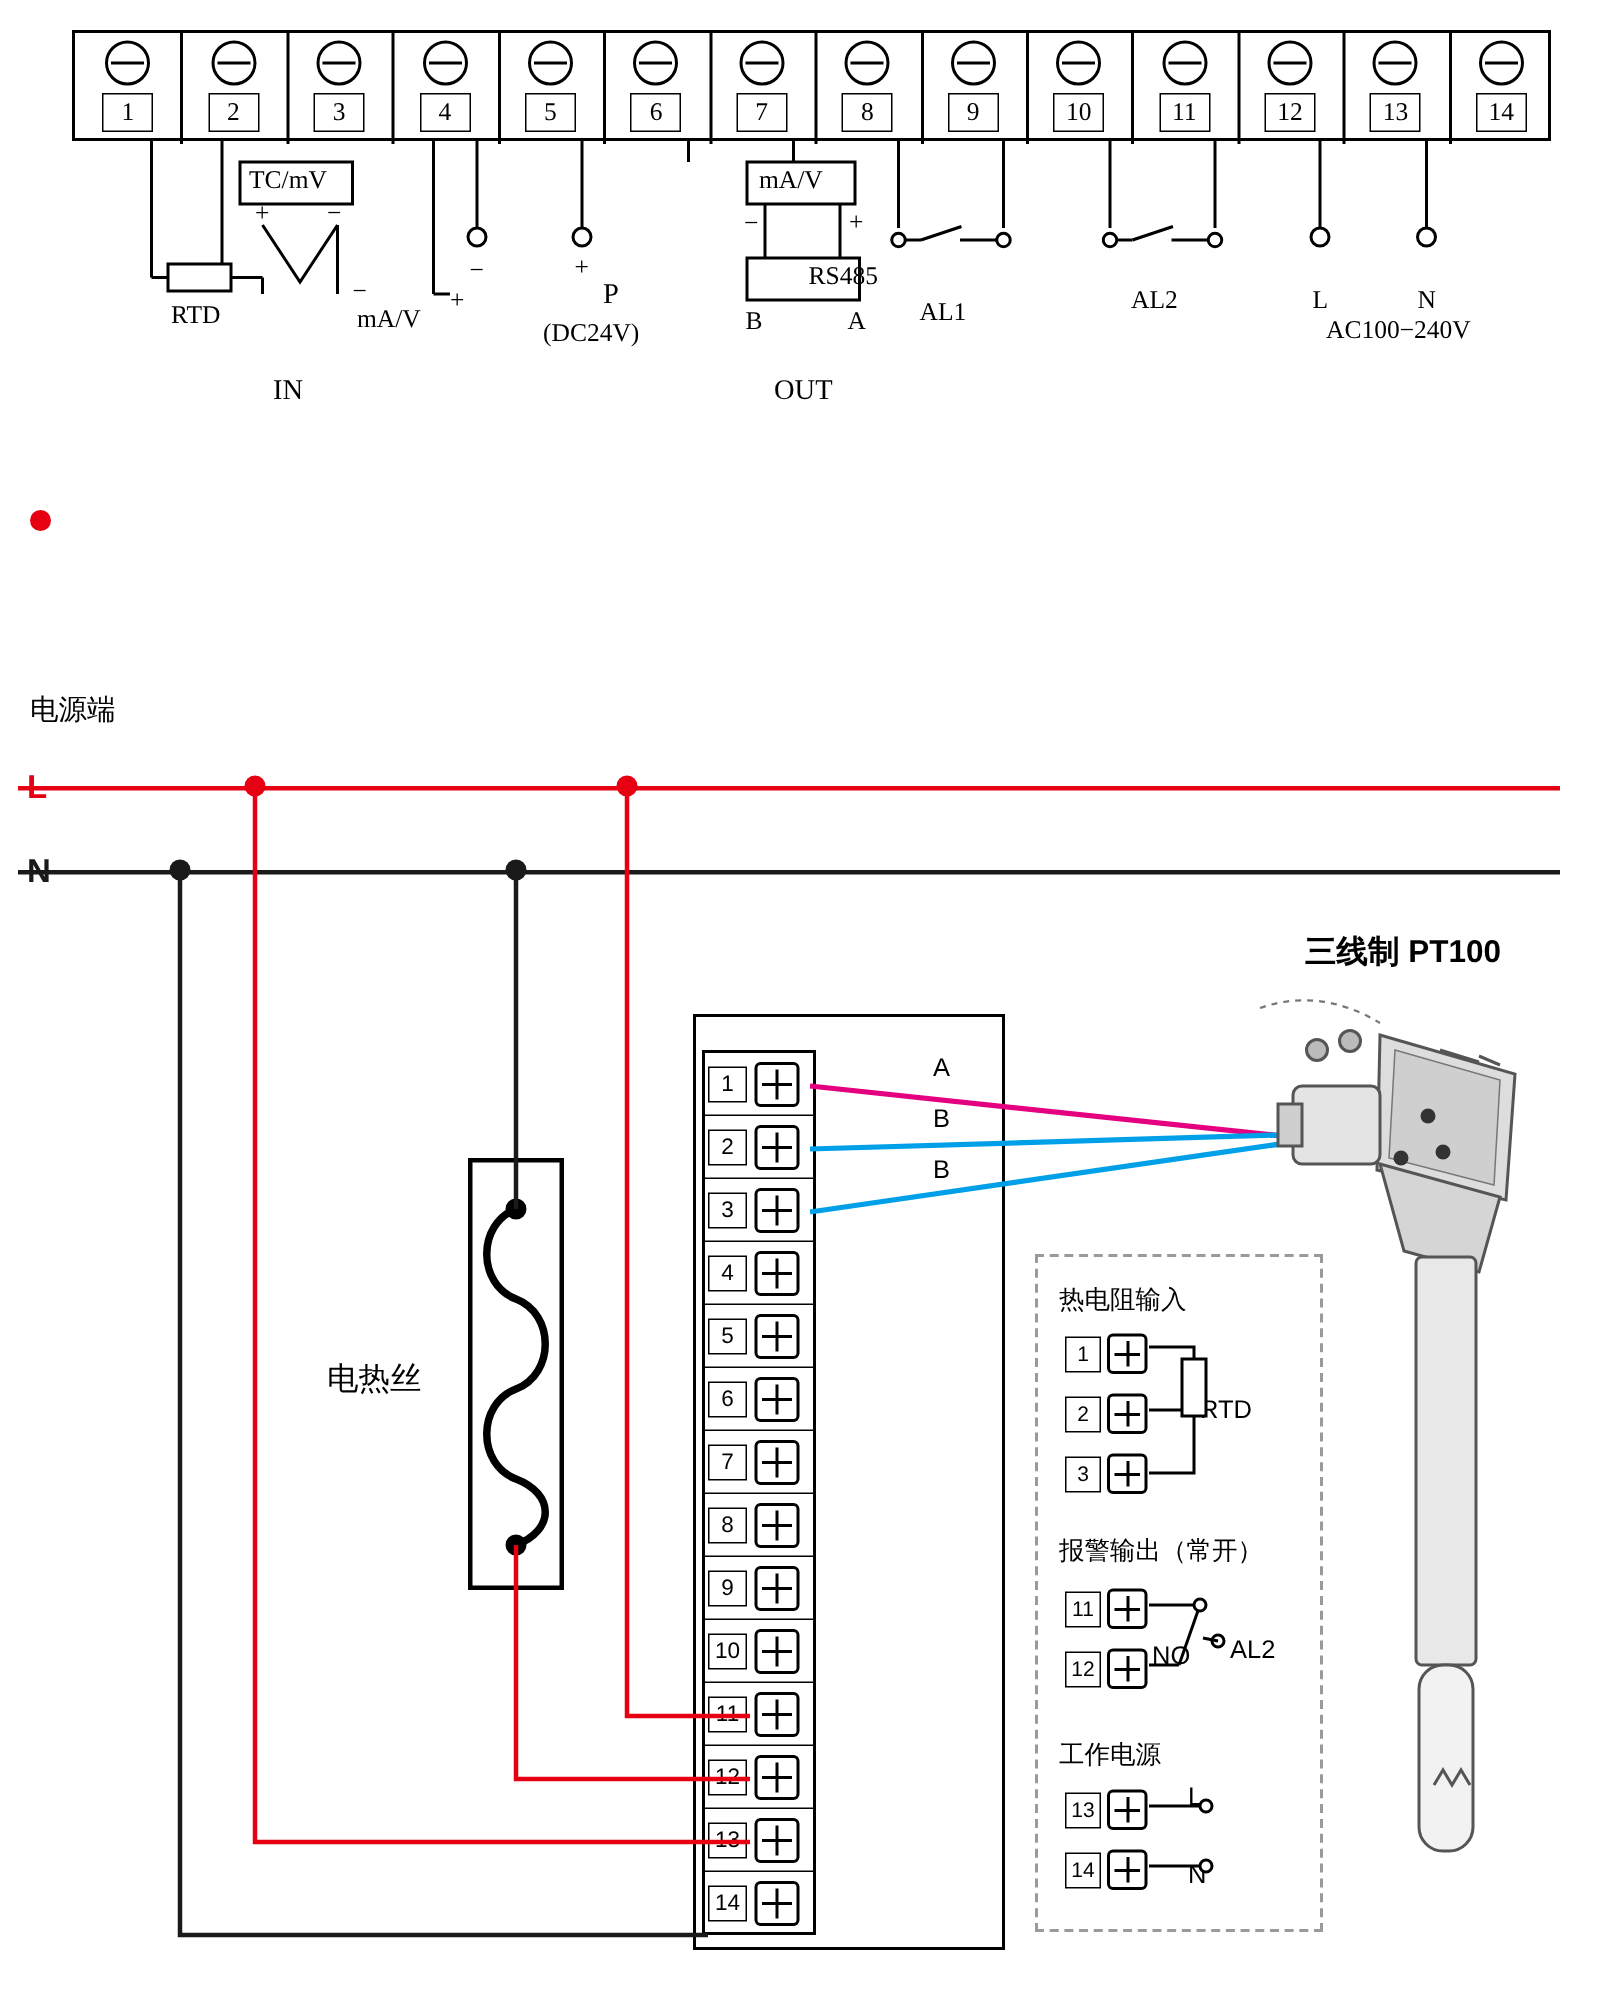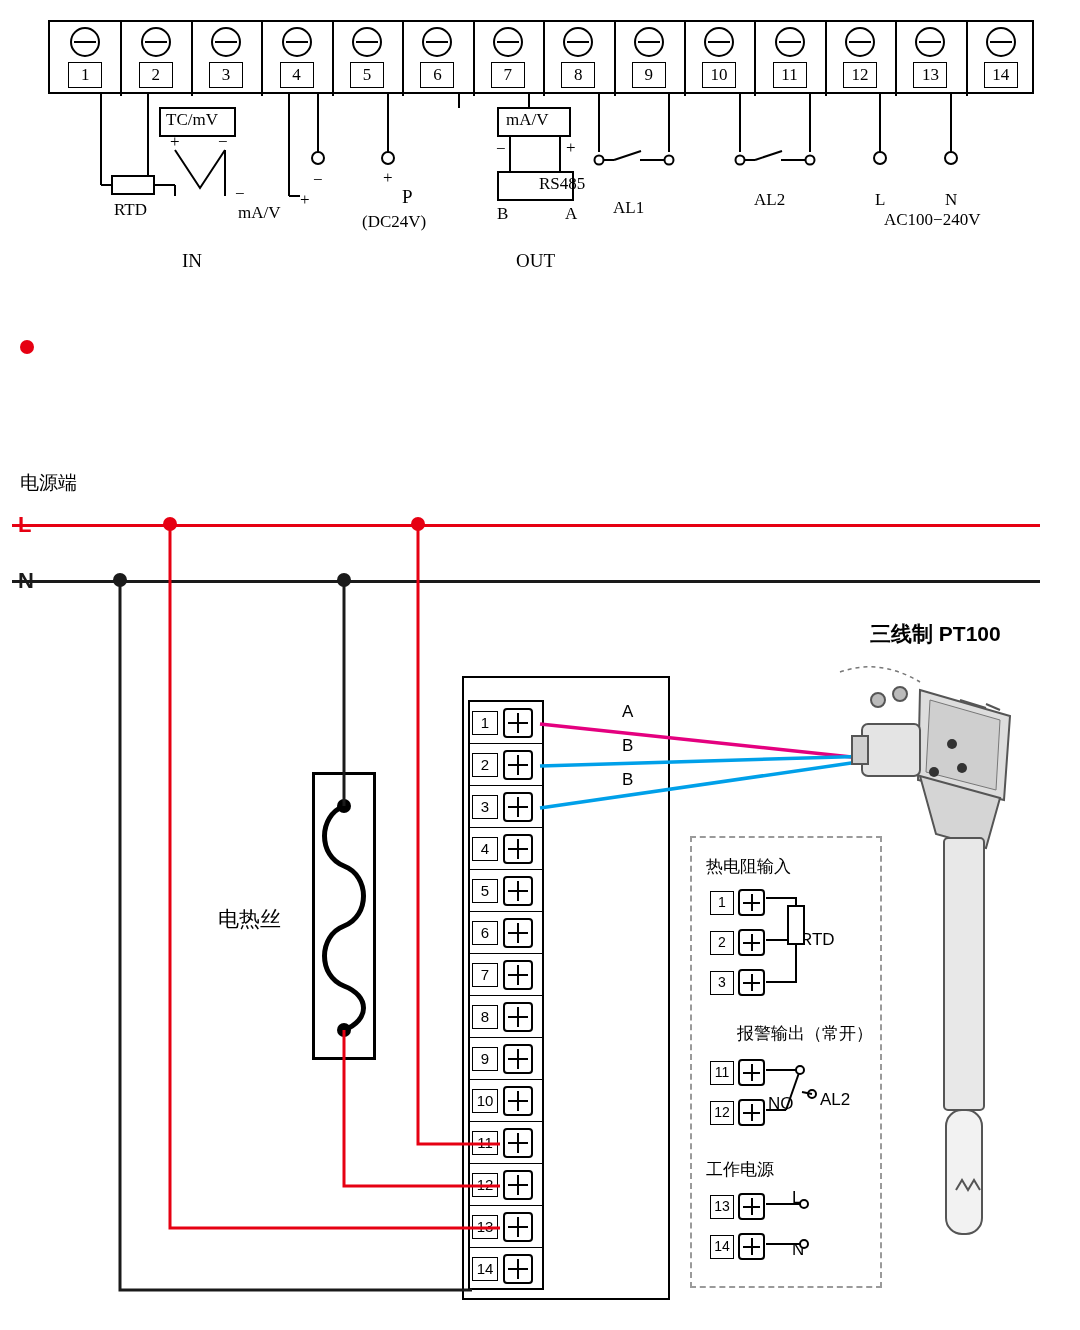--- a/index.html
+++ b/index.html
@@ -19,21 +19,21 @@
   .lbl{position:absolute;font-family:"Liberation Serif",serif;font-size:17px;color:#000;white-space:nowrap;}
   .lbl.small{font-size:17px;}
   .lbl.big{font-size:19px;}
 
   
   #bullet{left:20px;top:340px;width:14px;height:14px;border-radius:50%;background:#e60012;}
   #heading{left:48px;top:330px;font-size:27px;font-weight:bold;font-family:"Liberation Sans",sans-serif;}
   #subheading{left:48px;top:380px;font-size:18px;font-weight:bold;font-family:"Liberation Sans",sans-serif;}
 
   
-  #power-label{left:20px;top:470px;font-size:19px;font-family:"Liberation Sans",sans-serif;}
+  #power-label{left:20px;top:460px;font-size:19px;font-family:"Liberation Sans",sans-serif;}
   .rail-l{position:absolute;height:0;border-top:3px solid #e60012;}
   .rail-n{position:absolute;height:0;border-top:3px solid #1a1a1a;}
   .railtag{position:absolute;font-weight:bold;font-size:22px;font-family:"Liberation Sans",sans-serif;}
 
   
   #device-body{left:462px;top:676px;width:208px;height:624px;border:2px solid #000;background:#fff;box-sizing:border-box;}
   #dev-term-col{left:468px;top:700px;width:76px;height:590px;border:2px solid #000;background:#fff;box-sizing:border-box;}
   .dev-row{position:absolute;left:0;width:72px;height:42px;border-bottom:1.5px solid #000;box-sizing:border-box;}
   .dev-num{position:absolute;left:2px;top:9px;width:26px;height:24px;border:1.5px solid #000;box-sizing:border-box;text-align:center;
            font-family:"Liberation Sans",sans-serif;font-size:15px;line-height:22px;background:#fff;}
@@ -359,21 +359,21 @@
   <div class="abs lg-row" style="left:710px;top:926px;">
       <div class="lg-num">2</div>
       <div class="lg-scr"></div>
     </div>
   <div class="abs lg-row" style="left:710px;top:966px;">
       <div class="lg-num">3</div>
       <div class="lg-scr"></div>
     </div>
   <span class="lbl small" style="left:800px;top:930px;font-family:'Liberation Sans',sans-serif;">RTD</span>
 
-  <div class="abs lg-title" style="left:737px;top:1022px;">报警输出（常开）</div>
+  <div class="abs lg-title" style="left:706px;top:1022px;">报警输出（常开）</div>
   <div class="abs lg-row" style="left:710px;top:1056px;">
       <div class="lg-num">11</div>
       <div class="lg-scr"></div>
     </div>
   <div class="abs lg-row" style="left:710px;top:1096px;">
       <div class="lg-num">12</div>
       <div class="lg-scr"></div>
     </div>
   <span class="lbl small" style="left:768px;top:1094px;font-family:'Liberation Sans',sans-serif;">NO</span>
   <span class="lbl small" style="left:820px;top:1090px;font-family:'Liberation Sans',sans-serif;">AL2</span>

